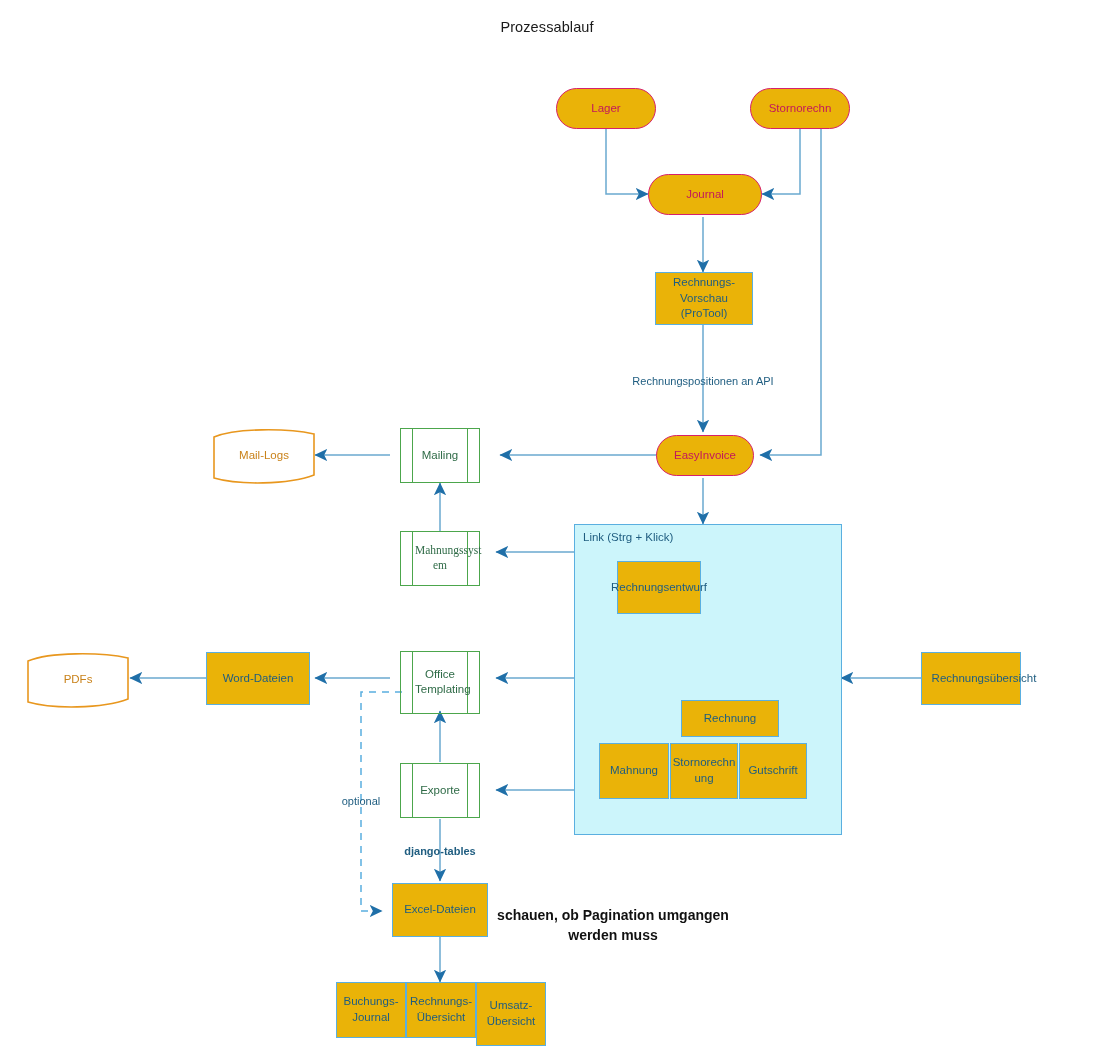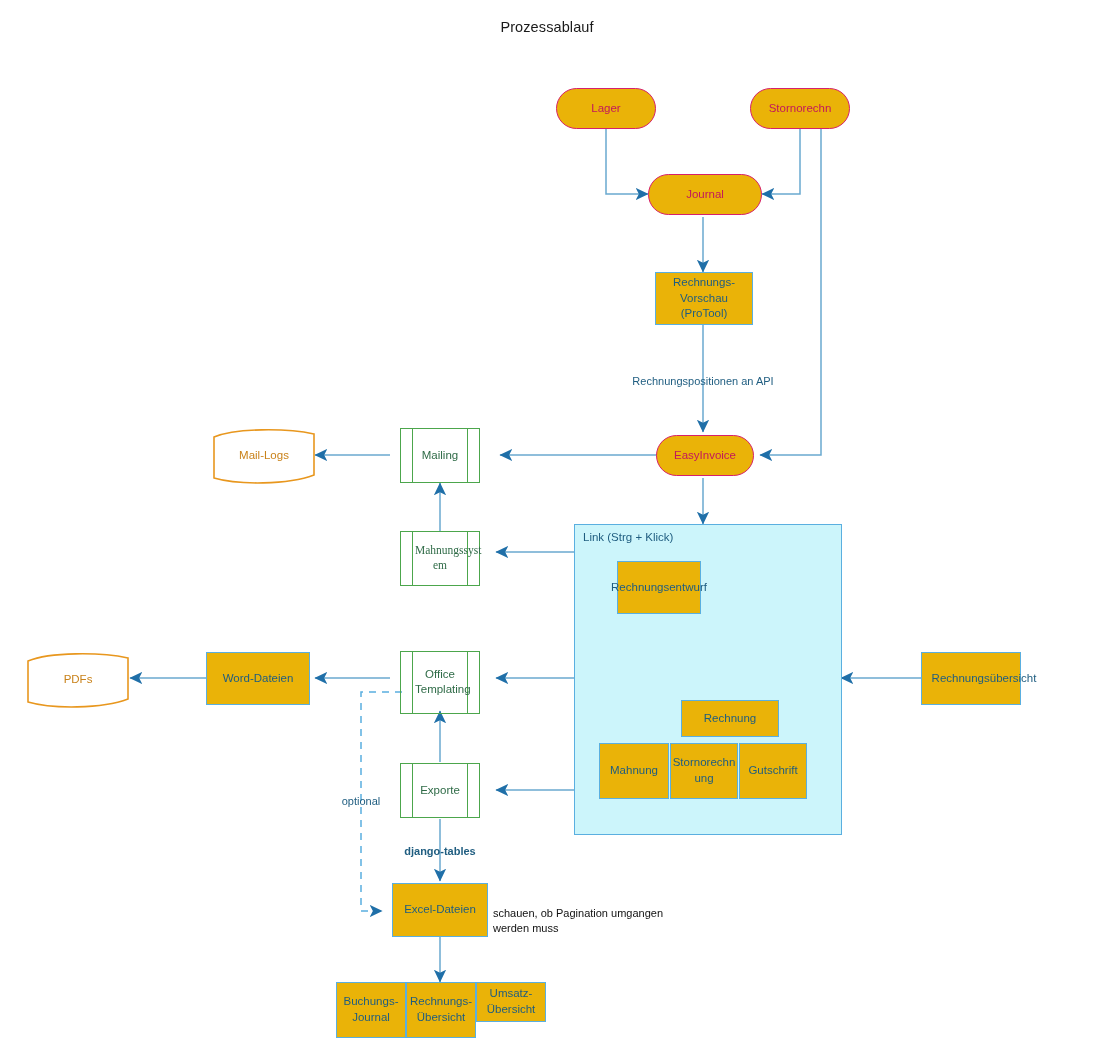--- a/index.html
+++ b/index.html
@@ -124,24 +124,25 @@
 
   .edge-label {
     position: absolute;
     font-size: 11px;
     color: #1f5d80;
     text-align: center;
     white-space: nowrap;
   }
   .note-label {
     position: absolute;
-    font-size: 11px;
+    font-size: 14px;
     color: #111111;
-    text-align: left;
+    text-align: center;
     line-height: 1.4;
+    font-weight: bold;
   }
 </style>
 </head>
 <body>
 
 <div id="canvas">
 
   <div class="title">Prozessablauf</div>
 
   <svg id="edges" viewBox="0 0 1094 1051">
@@ -229,21 +230,21 @@
 ung</div>
 
   <div class="node blue" style="left:739px; top:743px; width:68px; height:56px;">Gutschrift</div>
 
   <div class="node blue" style="left:336px; top:982px; width:70px; height:56px; white-space:pre-line;">Buchungs-
 Journal</div>
 
   <div class="node blue" style="left:406px; top:982px; width:70px; height:56px; white-space:pre-line;">Rechnungs-
 Übersicht</div>
 
-  <div class="node blue" style="left:476px; top:982px; width:70px; height:40px; white-space:pre-line;">Umsatz-
+  <div class="node blue" style="left:476px; top:982px; width:70px; height:64px; white-space:pre-line;">Umsatz-
 Übersicht</div>
 
   <div class="green" style="left:400px; top:428px; width:80px; height:55px;">
     <div class="inner-l"></div>
     <div class="inner-r"></div>
     <div class="g-label">Mailing</div>
   </div>
 
   <div class="green" style="left:400px; top:531px; width:80px; height:55px;">
     <div class="inner-l"></div>

